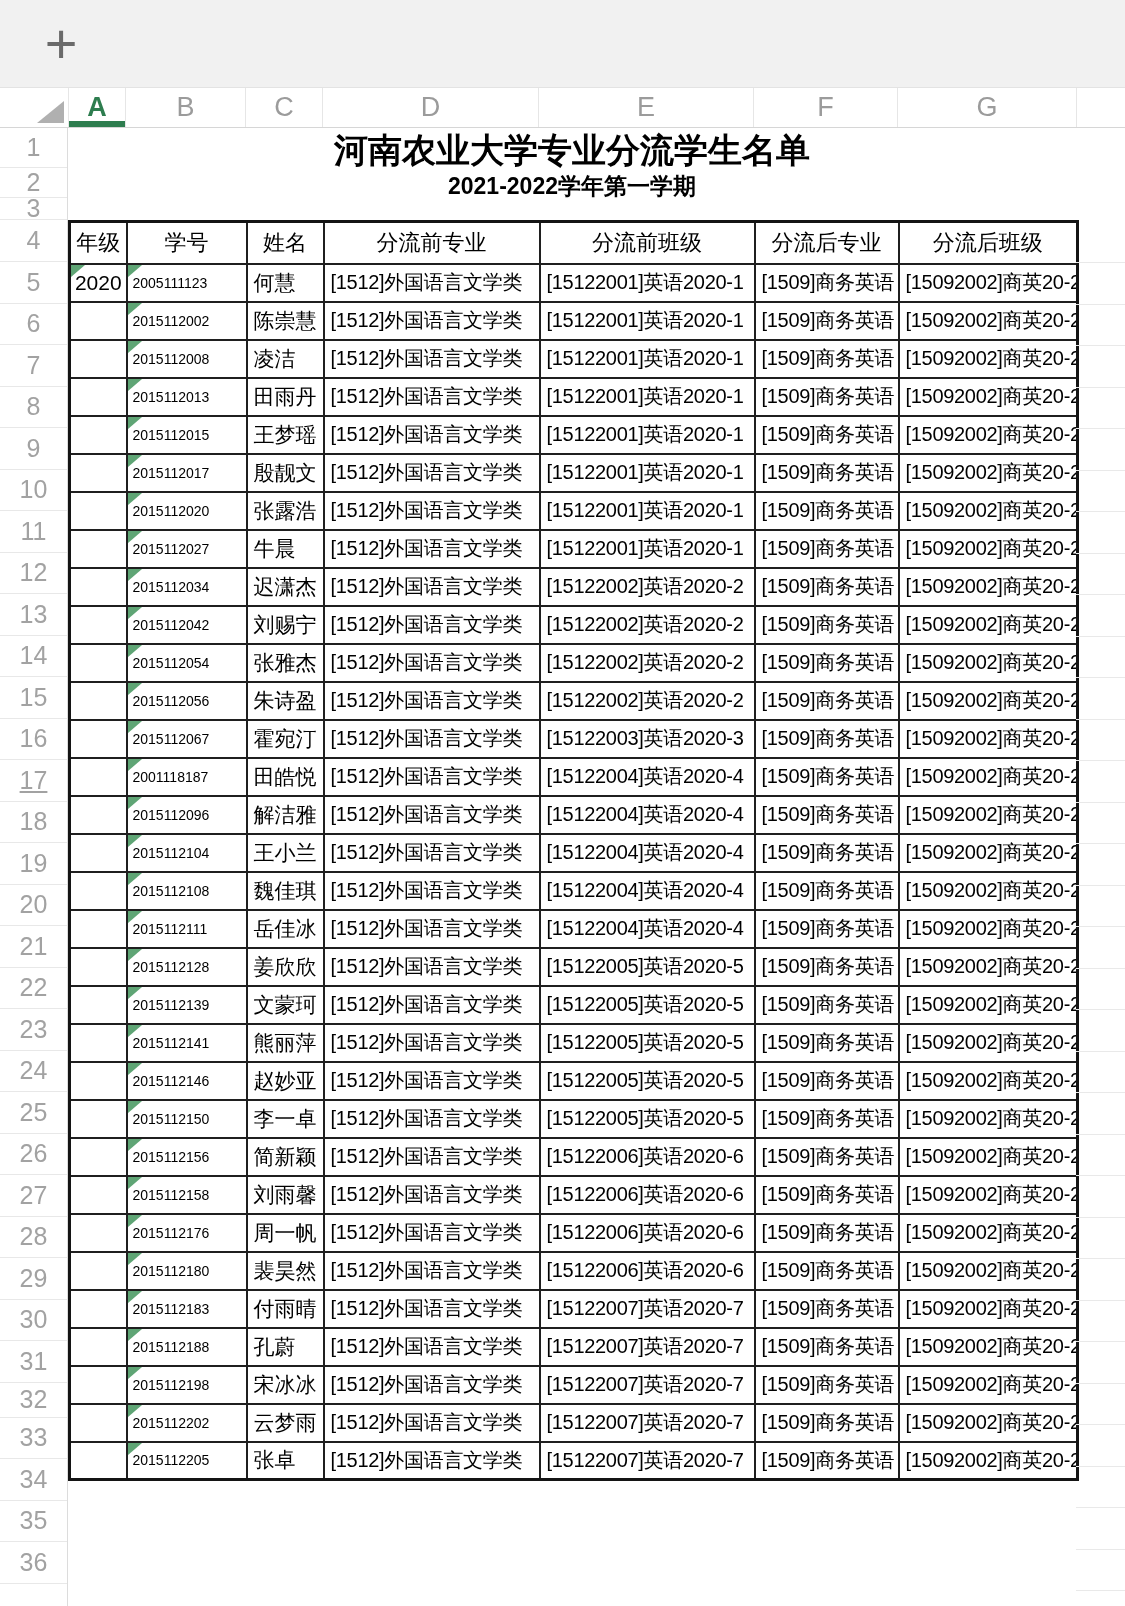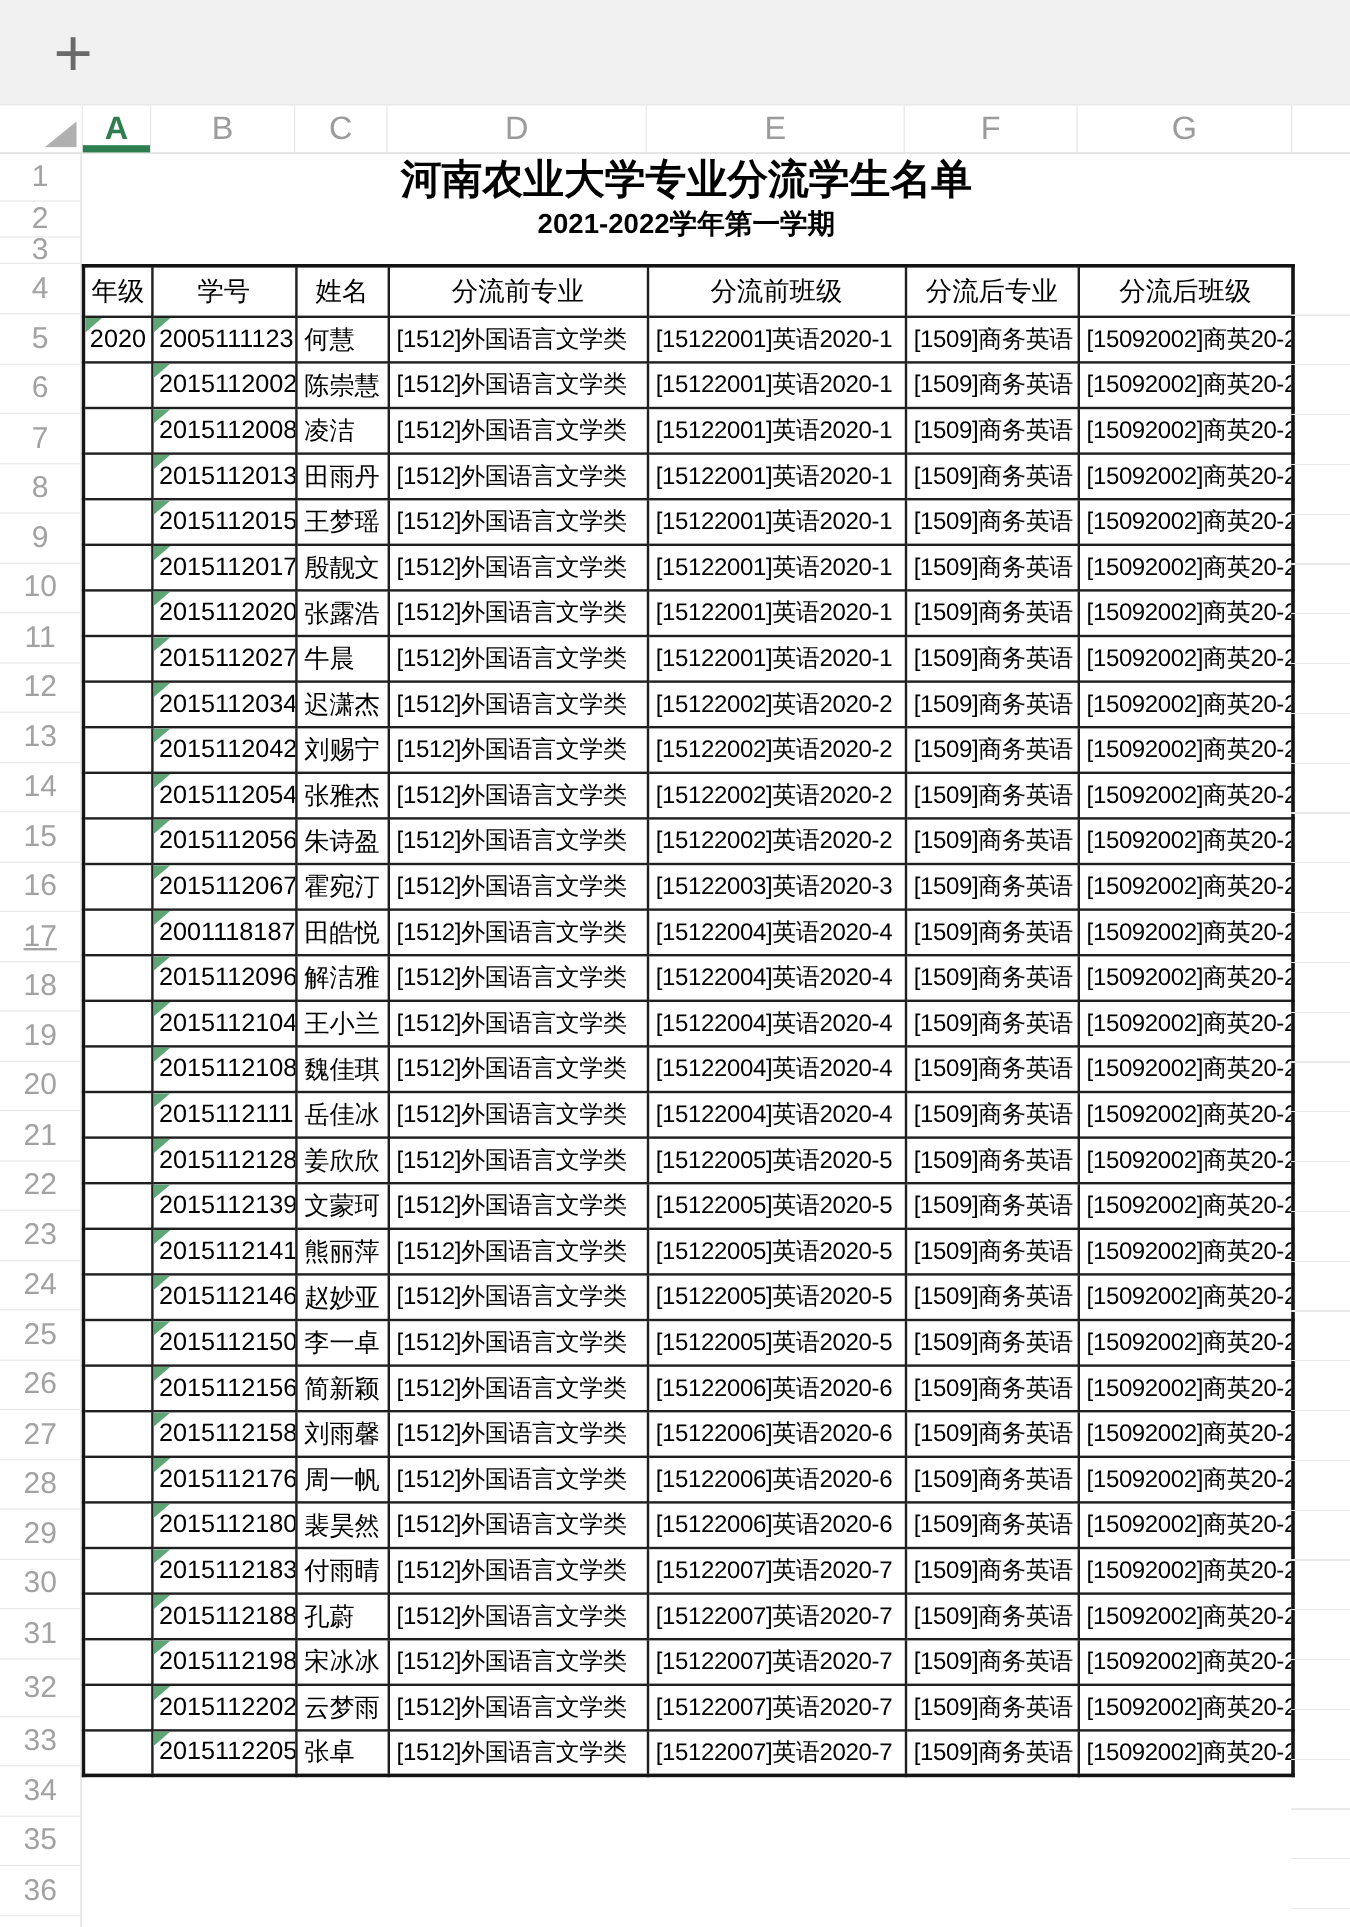--- a/index.html
+++ b/index.html
@@ -46,21 +46,21 @@
     font-size:23px; line-height:28px; font-weight:bold; color:#000; }
 
   table.grid { border-collapse:collapse; table-layout:fixed; width:1008px; border:3px solid #141414; }
   .grid th, .grid td { border:2px solid #1f1f1f; overflow:hidden; white-space:nowrap;
     position:relative; vertical-align:middle; }
   .grid thead tr { height:42px; }
   .grid tbody tr { height:38px; }
   .grid th { font-size:22px; font-weight:normal; text-align:center; color:#000; }
   .grid td { font-size:20px; padding-left:6px; color:#000; }
   .grid td.c0 { text-align:center; padding-left:0; font-size:21px; }
-  .grid td.c1 { font-size:21px; padding-left:5px; }
+  .grid td.c1 { font-size:14px; padding-left:5px; }
   .grid td.c2 { font-size:21px; }
   .grid td.c3, .grid td.c4, .grid td.c5, .grid td.c6 { letter-spacing:-0.3px; }
   .tri { position:absolute; top:0; left:0; width:0; height:0;
     border-top:12px solid #5fa575; border-right:14px solid transparent; }
 
   .rightstrip { position:absolute; left:1008px; right:0; top:134px; height:1329px;
     background:repeating-linear-gradient(to bottom,#e9e9e9 0 1px,transparent 1px 41.5px); }
 </style>
 </head>
 <body>
@@ -115,21 +115,21 @@
         <div class="gutrow" style="height: 41.5px;">22</div>
         <div class="gutrow" style="height: 41.5px;">23</div>
         <div class="gutrow" style="height: 41.5px;">24</div>
         <div class="gutrow" style="height: 41.5px;">25</div>
         <div class="gutrow" style="height: 41.5px;">26</div>
         <div class="gutrow" style="height: 41.5px;">27</div>
         <div class="gutrow" style="height: 41.5px;">28</div>
         <div class="gutrow" style="height: 41.5px;">29</div>
         <div class="gutrow" style="height: 41.5px;">30</div>
         <div class="gutrow" style="height: 41.5px;">31</div>
-        <div class="gutrow" style="height: 48px;">32</div>
+        <div class="gutrow" style="height: 35px;">32</div>
         <div class="gutrow" style="height: 41.5px;">33</div>
         <div class="gutrow" style="height: 41.5px;">34</div>
         <div class="gutrow" style="height: 41.5px;">35</div>
         <div class="gutrow" style="height: 41.5px;">36</div>
         <div class="gutrow" style="height: 16px; border-bottom: none;"></div>
       </div>
     <div class="content">
       <div class="pretable">
         <div class="sheet-title">河南农业大学专业分流学生名单</div>
         <div class="sheet-subtitle">2021-2022学年第一学期</div>

